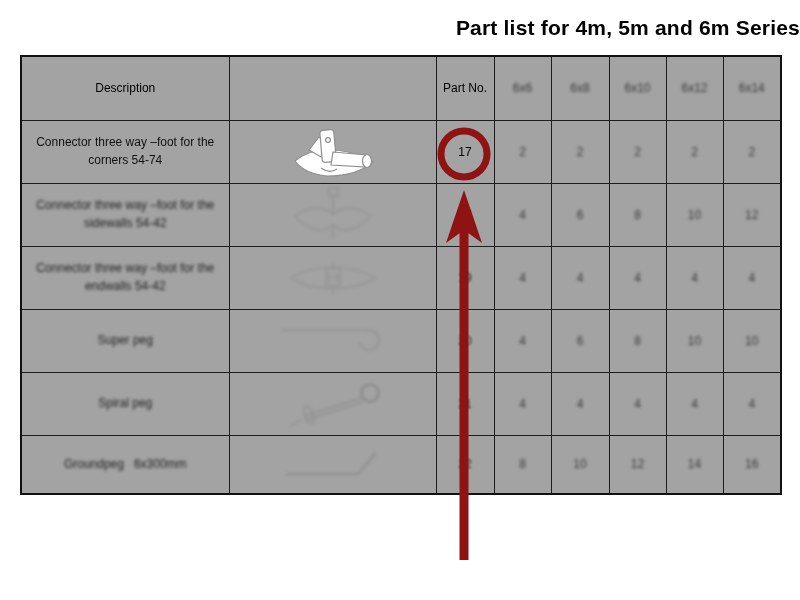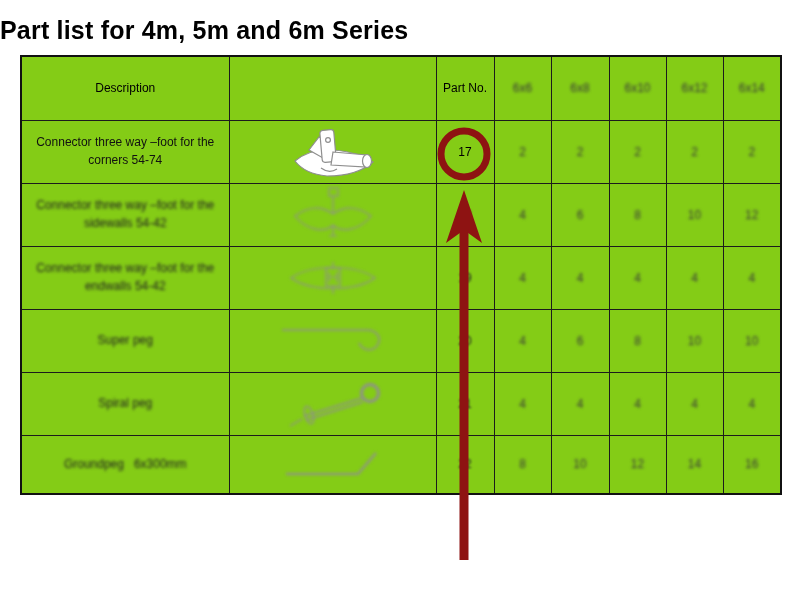--- a/index.html
+++ b/index.html
@@ -1,21 +1,21 @@
 <!DOCTYPE html>
 <html><head>
 <meta charset="utf-8">
 <style>
   html,body{margin:0;padding:0;background:#ffffff;}
   #stage{position:relative;width:800px;height:600px;background:#ffffff;overflow:hidden;
          font-family:"Liberation Sans", sans-serif;color:#111;}
-  #title{position:absolute;top:16px;left:0;width:100%;text-align:left;
-         font-size:25px;font-weight:600;color:#000;letter-spacing:.2px;}
+  #title{position:absolute;top:16px;left:0;width:100%;text-align:right;
+         font-size:21px;font-weight:600;color:#000;letter-spacing:.2px;}
   table.parts{position:absolute;left:20px;top:55px;width:760px;border-collapse:collapse;
-              table-layout:fixed;background:#84cc16;}
+              table-layout:fixed;background:#a3a3a3;}
   table.parts td{border:1.5px solid #1c1c1c;text-align:center;vertical-align:middle;
                  padding:2px 6px;font-size:12px;overflow:hidden;}
   table.parts{border:2px solid #111;}
   tr.hrow{height:64px;} tr.prow{height:63px;} tr.lastrow{height:59px;}
   .desc{white-space:pre-wrap;line-height:1.45;}
   .hdr{font-size:12px;color:#000;}
   .sizehdr{font-size:11px;color:#3a3a3a;filter:blur(1.7px);}
   .qty{font-size:11px;color:#3a3a3a;filter:blur(1.8px);}
   .pno{font-size:12px;color:#000;}
   .pno-blur{font-size:11px;color:#222;filter:blur(1.3px);}

